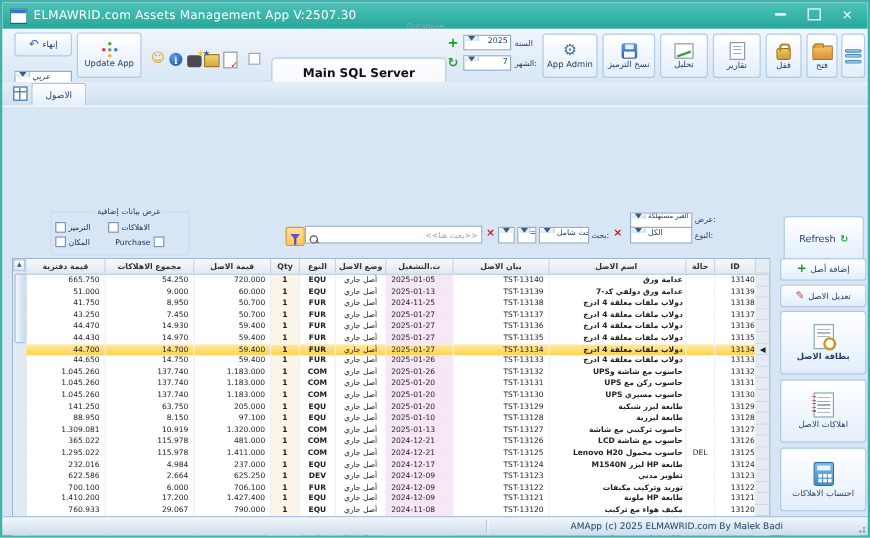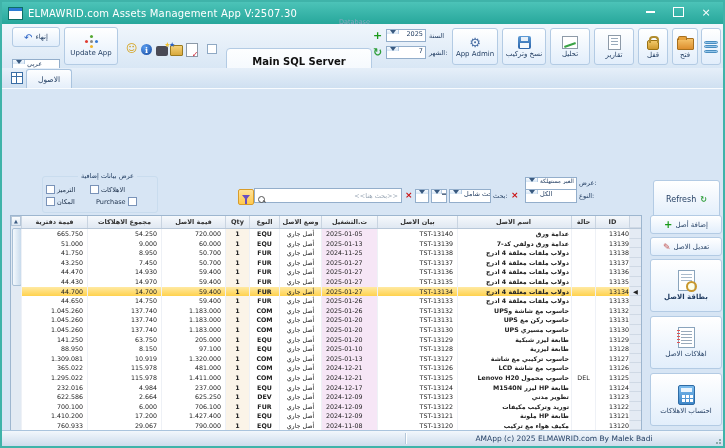--- a/index.html
+++ b/index.html
@@ -192,21 +192,21 @@
       <span class="val" style="direction:ltr;justify-content:flex-end;">7</span>
     </div>
     <div class="fieldlbl" style="left:427px;top:25px;">الشهر:</div>
 
     <div class="btn col" style="left:450px;top:4px;width:46px;height:37px;">
       <span class="i-gear">⚙</span>
       <span class="lbl7">App Admin</span>
     </div>
     <div class="btn col" style="left:500px;top:4px;width:44px;height:37px;">
       <span class="i-floppy"></span>
-      <span class="lbl7">نسخ وتركيب</span>
+      <span class="lbl7">نسخ الترميز</span>
     </div>
     <div class="btn col" style="left:592px;top:4px;width:40px;height:37px;">
       <span class="i-doc"></span>
       <span class="lbl7">تقارير</span>
     </div>
     <div class="btn col" style="left:548px;top:4px;width:40px;height:37px;">
       <span class="i-chart"></span>
       <span class="lbl7">تحليل</span>
     </div>
     <div class="btn col" style="left:636px;top:4px;width:30px;height:37px;">

